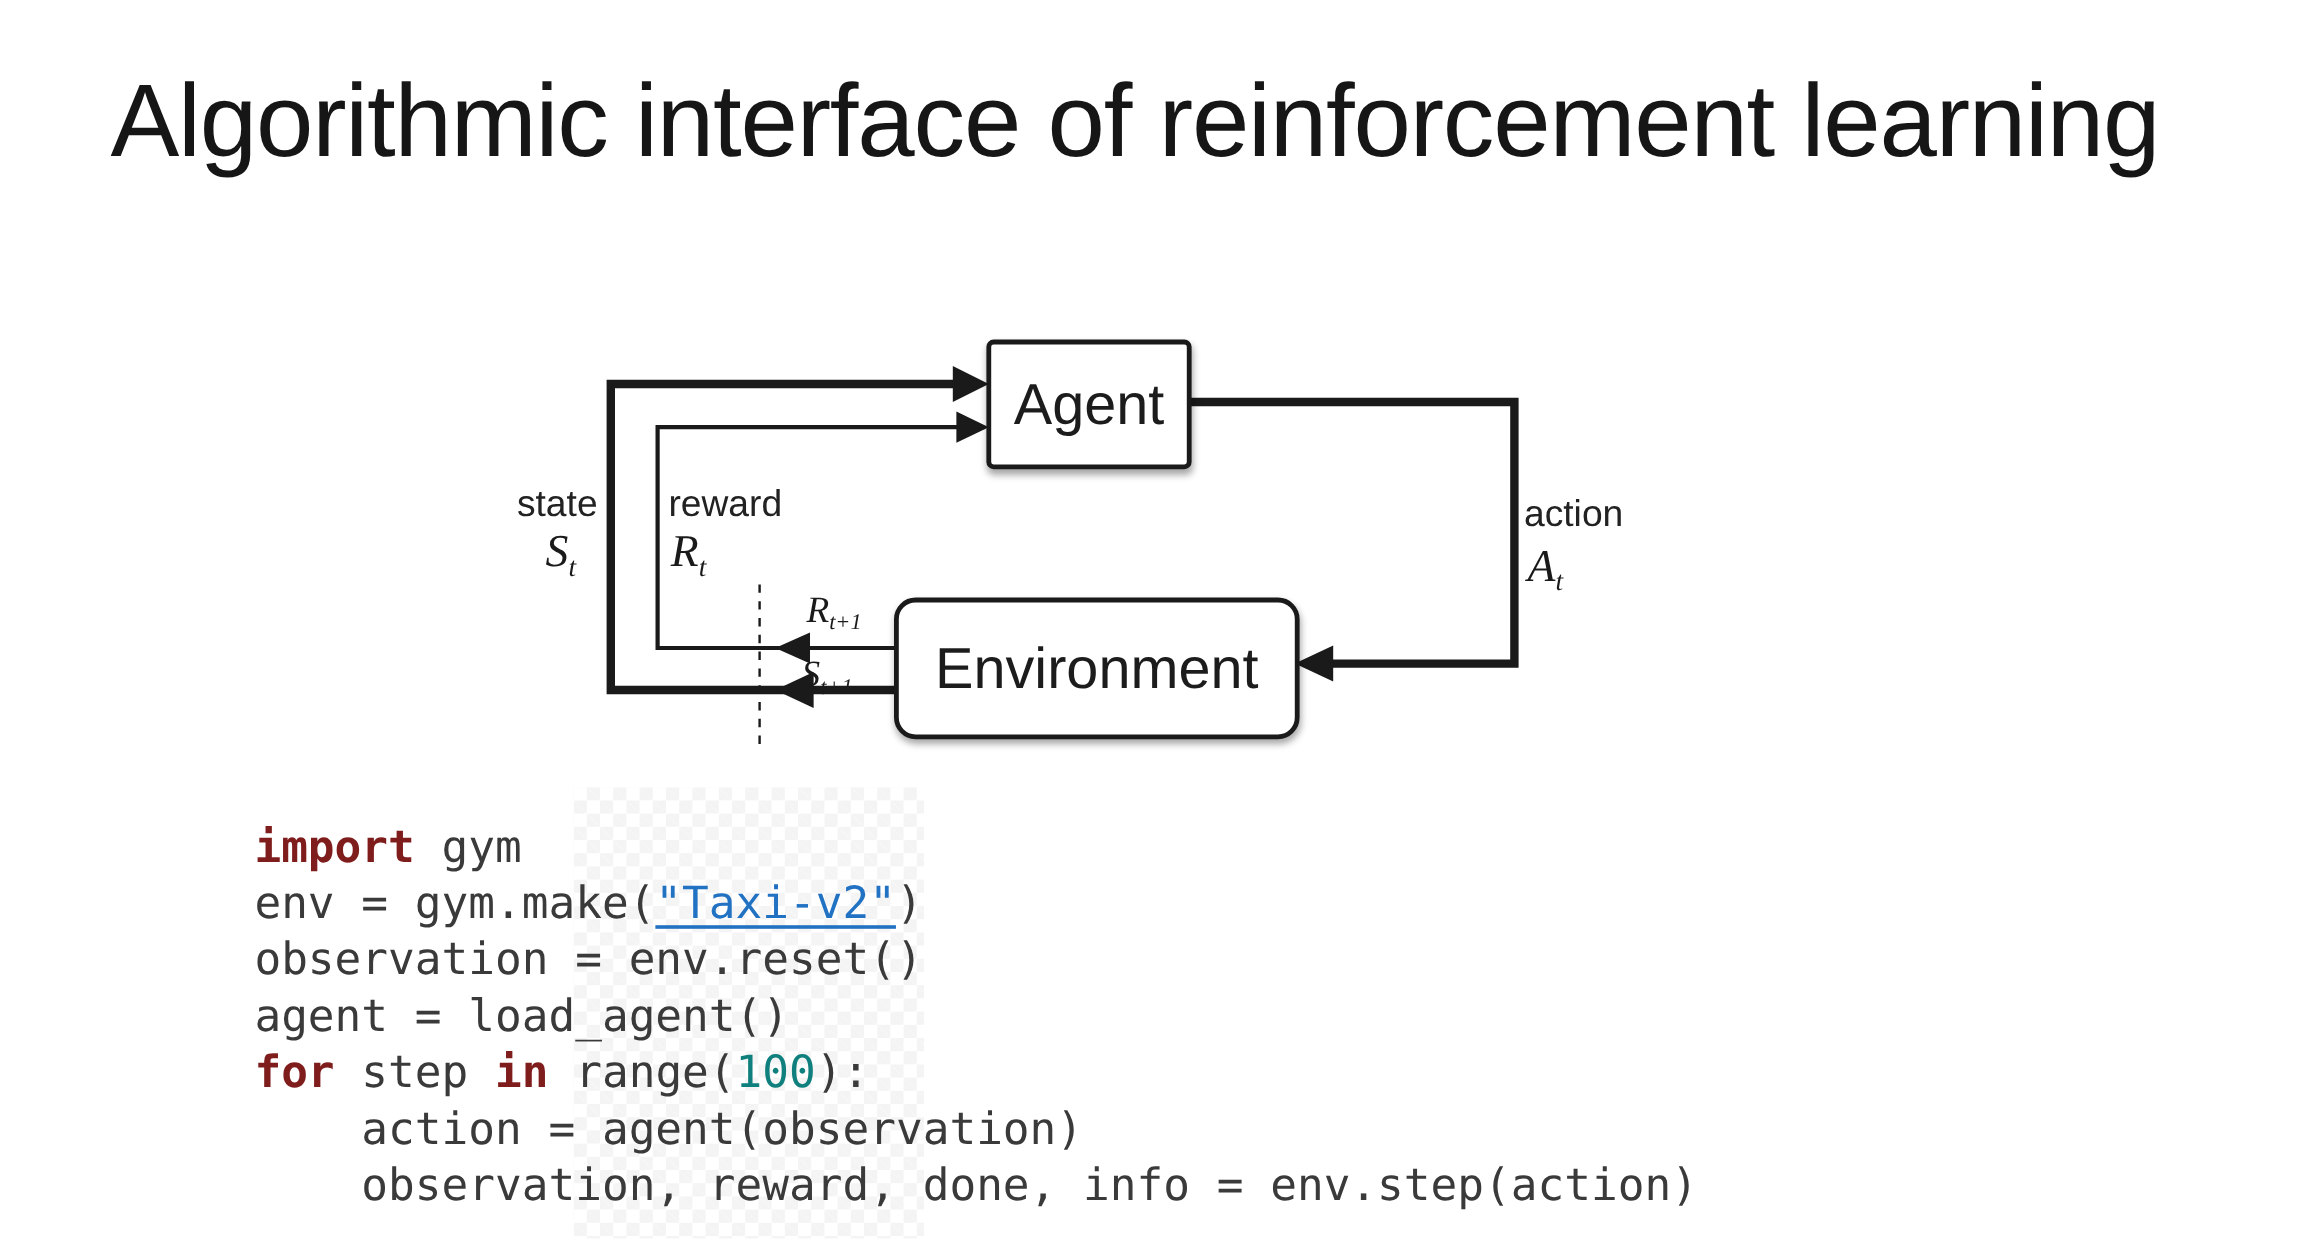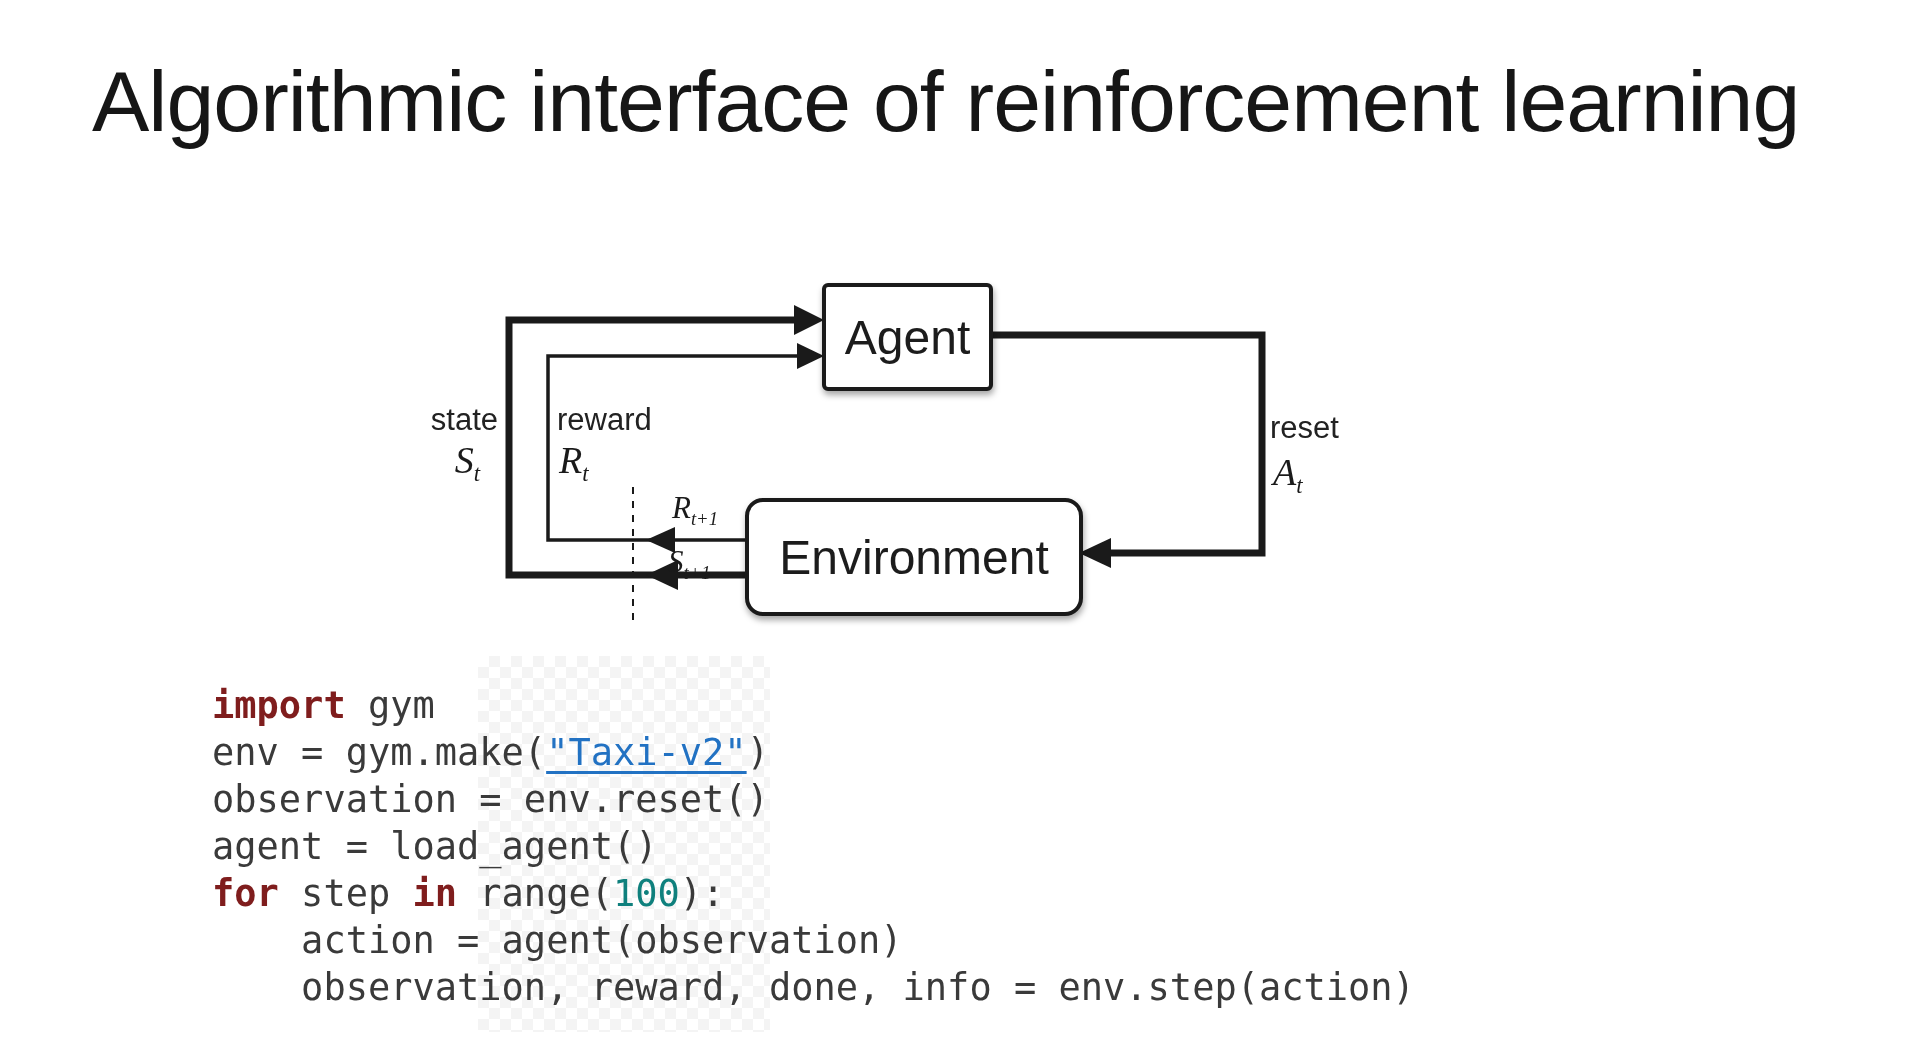--- a/index.html
+++ b/index.html
@@ -85,18 +85,18 @@
 
   <div id="state-label" class="dlabel">state</div>
   <div id="state-symbol" class="dsym"><span>S</span><sub>t</sub></div>
 
   <div id="reward-label" class="dlabel">reward</div>
   <div id="reward-symbol" class="dsym"><span>R</span><sub>t</sub></div>
 
   <div id="next-reward-symbol" class="dsym dsym-small"><span>R</span><sub>t+1</sub></div>
   <div id="next-state-symbol" class="dsym dsym-small"><span>S</span><sub>t+1</sub></div>
 
-  <div id="action-label" class="dlabel">reset</div>
+  <div id="action-label" class="dlabel">action</div>
   <div id="action-symbol" class="dsym"><span>A</span><sub>t</sub></div>
 
   <div id="code-block"><div class="code-line"><span class="kw">import</span><span class="pl"> gym</span></div><div class="code-line"><span class="pl">env = gym.make(</span><span class="link">"Taxi-v2"</span><span class="pl">)</span></div><div class="code-line"><span class="pl">observation = env.reset()</span></div><div class="code-line"><span class="pl">agent = load_agent()</span></div><div class="code-line"><span class="kw">for</span><span class="pl"> step </span><span class="kw">in</span><span class="pl"> range(</span><span class="num">100</span><span class="pl">):</span></div><div class="code-line"><span class="pl">    action = agent(observation)</span></div><div class="code-line"><span class="pl">    observation, reward, done, info = env.step(action)</span></div></div>
 
 </div>
 
 </body></html>

